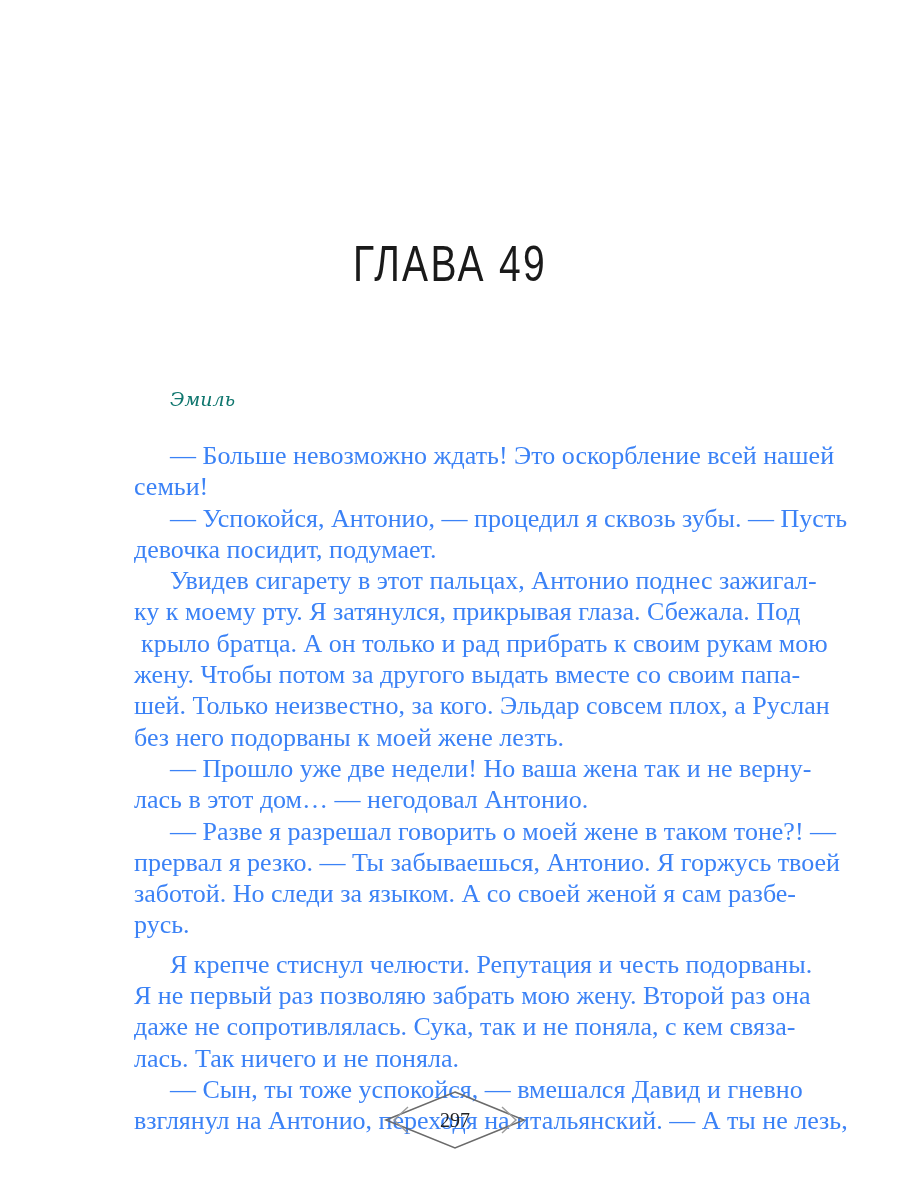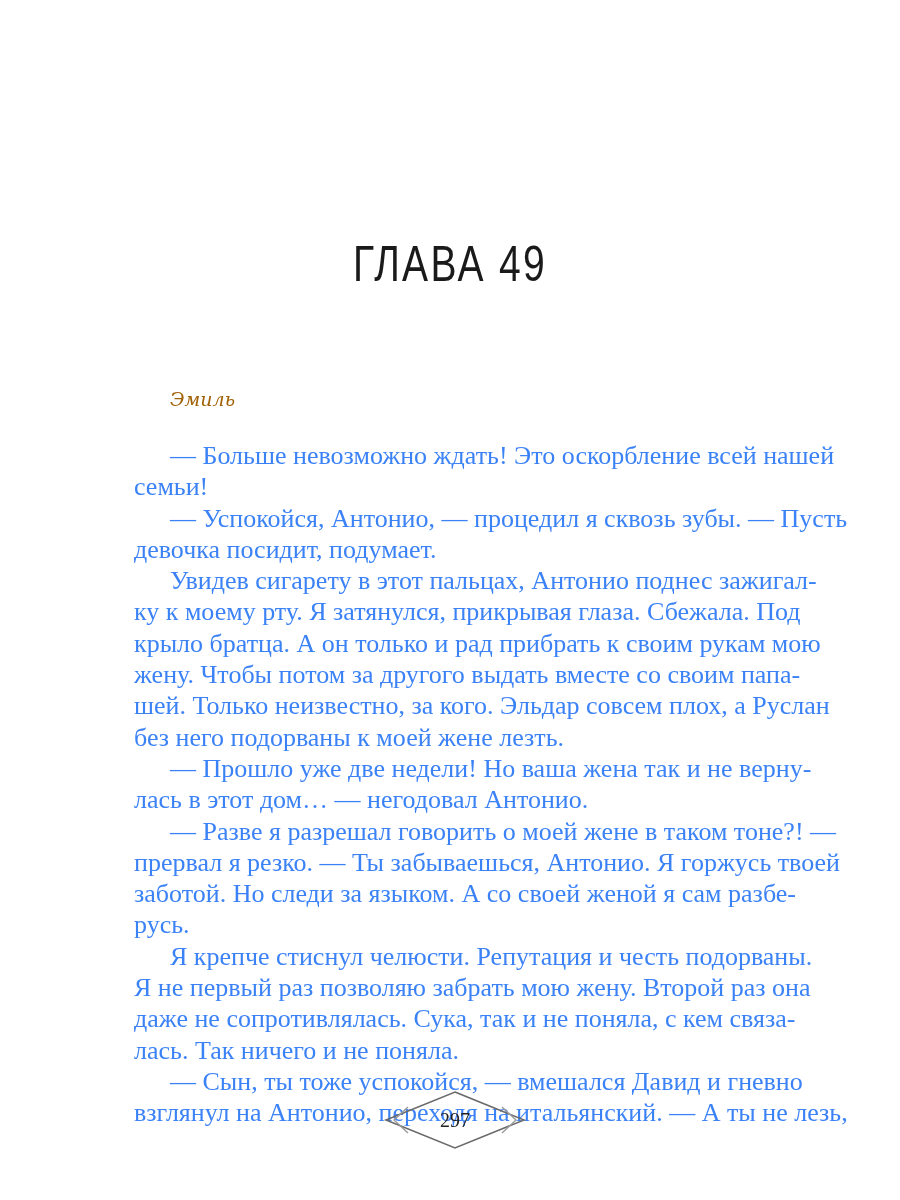--- a/index.html
+++ b/index.html
@@ -36,21 +36,21 @@
       line-height: 60px;
     }
     .narrator {
       position: absolute;
       top: 381px;
       left: 170px;
       font-family: "DejaVu Serif", "Liberation Serif", serif;
       font-style: italic;
       font-size: 19px;
       line-height: 28px;
-      color: #a16207;
+      color: #0f766e;
     }
     .body-text {
       position: absolute;
       top: 436px;
       left: 134px;
       width: 642px;
     }
     .line {
       display: block;
       height: 31.3px;
@@ -97,31 +97,31 @@
 
   <div class="narrator">Эмиль</div>
 
   <div class="body-text">
     <span class="line indent" style="display: block;">— Больше невозможно ждать! Это оскорбление всей нашей</span>
     <span class="line last" style="display: block;">семьи!</span>
     <span class="line indent" style="display: block;">— Успокойся, Антонио, — процедил я сквозь зубы. — Пусть</span>
     <span class="line last" style="display: block;">девочка посидит, подумает.</span>
     <span class="line indent" style="display: block;">Увидев сигарету в этот пальцах, Антонио поднес зажигал-</span>
     <span class="line" style="display: block;">ку к моему рту. Я затянулся, прикрывая глаза. Сбежала. Под</span>
-    <span class="line" style="display: block;">крыло братца. А он только и рад прибрать к своим рукам мою</span>
+    <span class="line" style="display: block; margin-left: 7px;">крыло братца. А он только и рад прибрать к своим рукам мою</span>
     <span class="line" style="display: block;">жену. Чтобы потом за другого выдать вместе со своим папа-</span>
     <span class="line" style="display: block;">шей. Только неизвестно, за кого. Эльдар совсем плох, а Руслан</span>
     <span class="line last" style="display: block;">без него подорваны к моей жене лезть.</span>
     <span class="line indent" style="display: block;">— Прошло уже две недели! Но ваша жена так и не верну-</span>
     <span class="line last" style="display: block;">лась в этот дом… — негодовал Антонио.</span>
     <span class="line indent" style="display: block;">— Разве я разрешал говорить о моей жене в таком тоне?! —</span>
     <span class="line" style="display: block;">прервал я резко. — Ты забываешься, Антонио. Я горжусь твоей</span>
     <span class="line" style="display: block;">заботой. Но следи за языком. А со своей женой я сам разбе-</span>
     <span class="line last" style="display: block;">русь.</span>
-    <span class="line indent" style="display: block;">Я крепче стиснул челюсти. Репутация и честь подорваны.</span>
+    <span class="line indent" style="display: block; margin-top: 8px;">Я крепче стиснул челюсти. Репутация и честь подорваны.</span>
     <span class="line" style="display: block;">Я не первый раз позволяю забрать мою жену. Второй раз она</span>
     <span class="line" style="display: block;">даже не сопротивлялась. Сука, так и не поняла, с кем связа-</span>
     <span class="line last" style="display: block;">лась. Так ничего и не поняла.</span>
     <span class="line indent" style="display: block;">— Сын, ты тоже успокойся, — вмешался Давид и гневно</span>
     <span class="line" style="display: block;">взглянул на Антонио, переходя на итальянский. — А ты не лезь,</span>
   </div>
 
   <div class="page-number-wrap">
     <svg width="150" height="60" viewBox="0 0 150 60">
 

